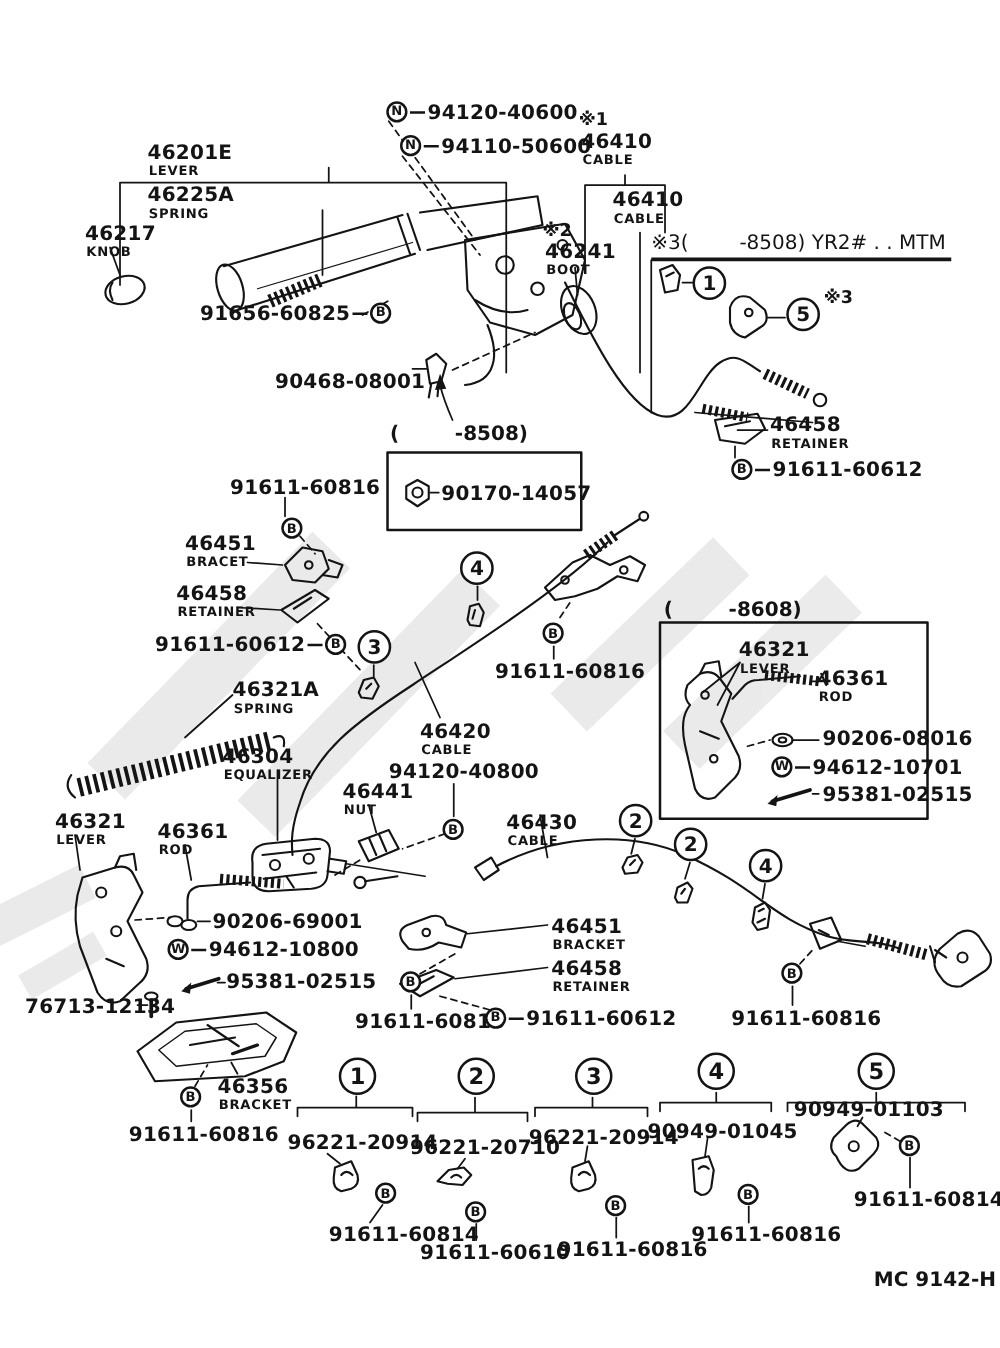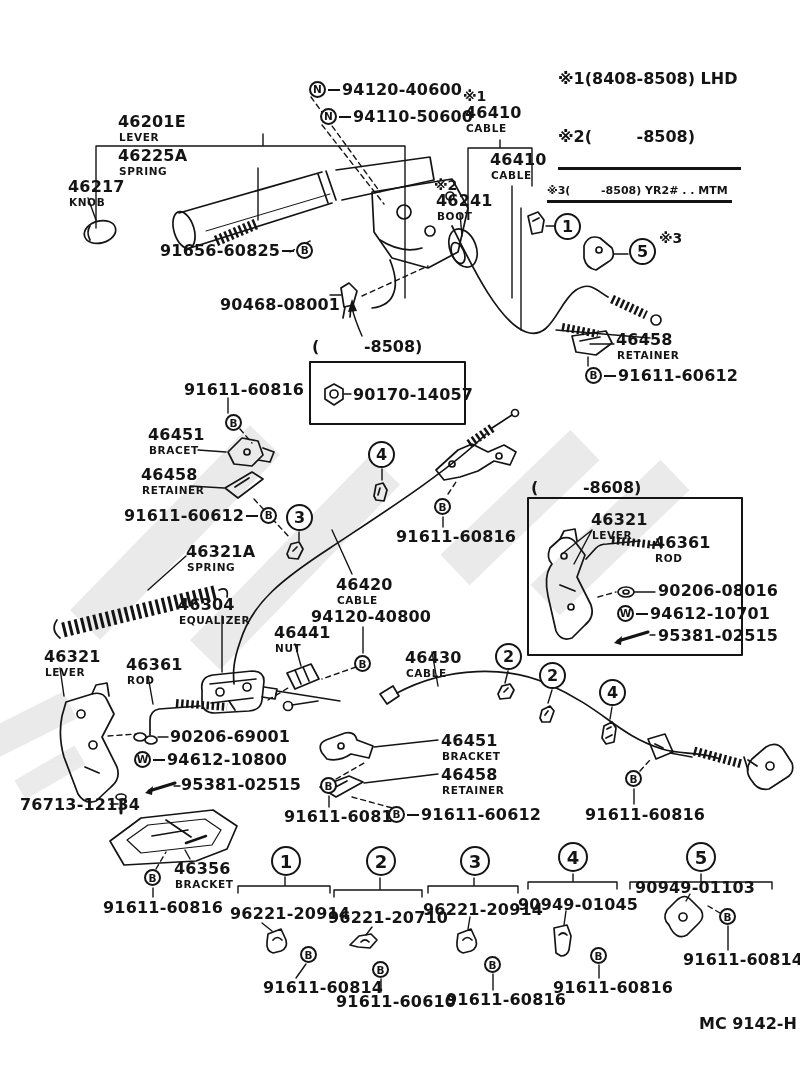--- a/index.html
+++ b/index.html
@@ -16,21 +16,21 @@
          display:inline-flex;align-items:center;justify-content:center;
          font-size:10.5px;font-weight:bold;background:#fff;box-sizing:border-box;}
   .badge.abs{position:absolute;}
   .callout{position:absolute;width:27px;height:27px;border:2.2px solid #141414;border-radius:50%;
            display:flex;align-items:center;justify-content:center;font-size:16px;font-weight:bold;
            background:#fff;box-sizing:border-box;}
   .callout.lg{width:30px;height:30px;font-size:18px;}
   .star{position:absolute;font-size:14px;font-weight:bold;white-space:nowrap;}
   .notebox{position:absolute;left:558px;top:31px;font-size:16px;font-weight:bold;
            border-bottom:3px solid #141414;padding:0 4px 2px 0;line-height:1.2;white-space:pre;}
-  .note3{position:absolute;left:547px;top:184px;font-size:11px;font-weight:bold;
+  .note3{position:absolute;left:521px;top:184px;font-size:16px;font-weight:normal;
          border-bottom:3px solid #141414;padding:0 4px 3px 0;white-space:pre;}
   .insetlbl{position:absolute;font-size:16px;font-weight:bold;white-space:pre;}
   .doccode{position:absolute;left:699px;top:1014px;font-size:16px;font-weight:bold;}
 </style>
 </head>
 <body>
 
 <div class="stage">
 
 <svg width="800" height="1078" viewBox="0 0 800 1078">
@@ -251,24 +251,20 @@
     <circle cx="683" cy="917" r="4"></circle>
   </g>
 
   <g fill="#141414" stroke="none">
     <polygon points="348,312 352,299 357,311"></polygon>
     <polygon points="145,793 153,786 152,795"></polygon>
     <polygon points="614,643 622,636 621,645"></polygon>
   </g>
 </svg>
 
-<div class="notebox">
-  <div>※1(8408-8508) LHD</div>
-  <div>※2(        -8508)</div>
-</div>
 <div class="note3">※3(        -8508) YR2# . . MTM</div>
 <div class="insetlbl" style="left:312px;top:337px">(        -8508)</div>
 <div class="insetlbl" style="left:531px;top:478px">(        -8608)</div>
 
 <div class="layer" id="labels-layer">
       <div class="plabel" style="left: 118px; top: 114px;">
         <div class="row">
           <span class="pn">46201E</span>
         </div>
         <div class="ps">LEVER</div>

